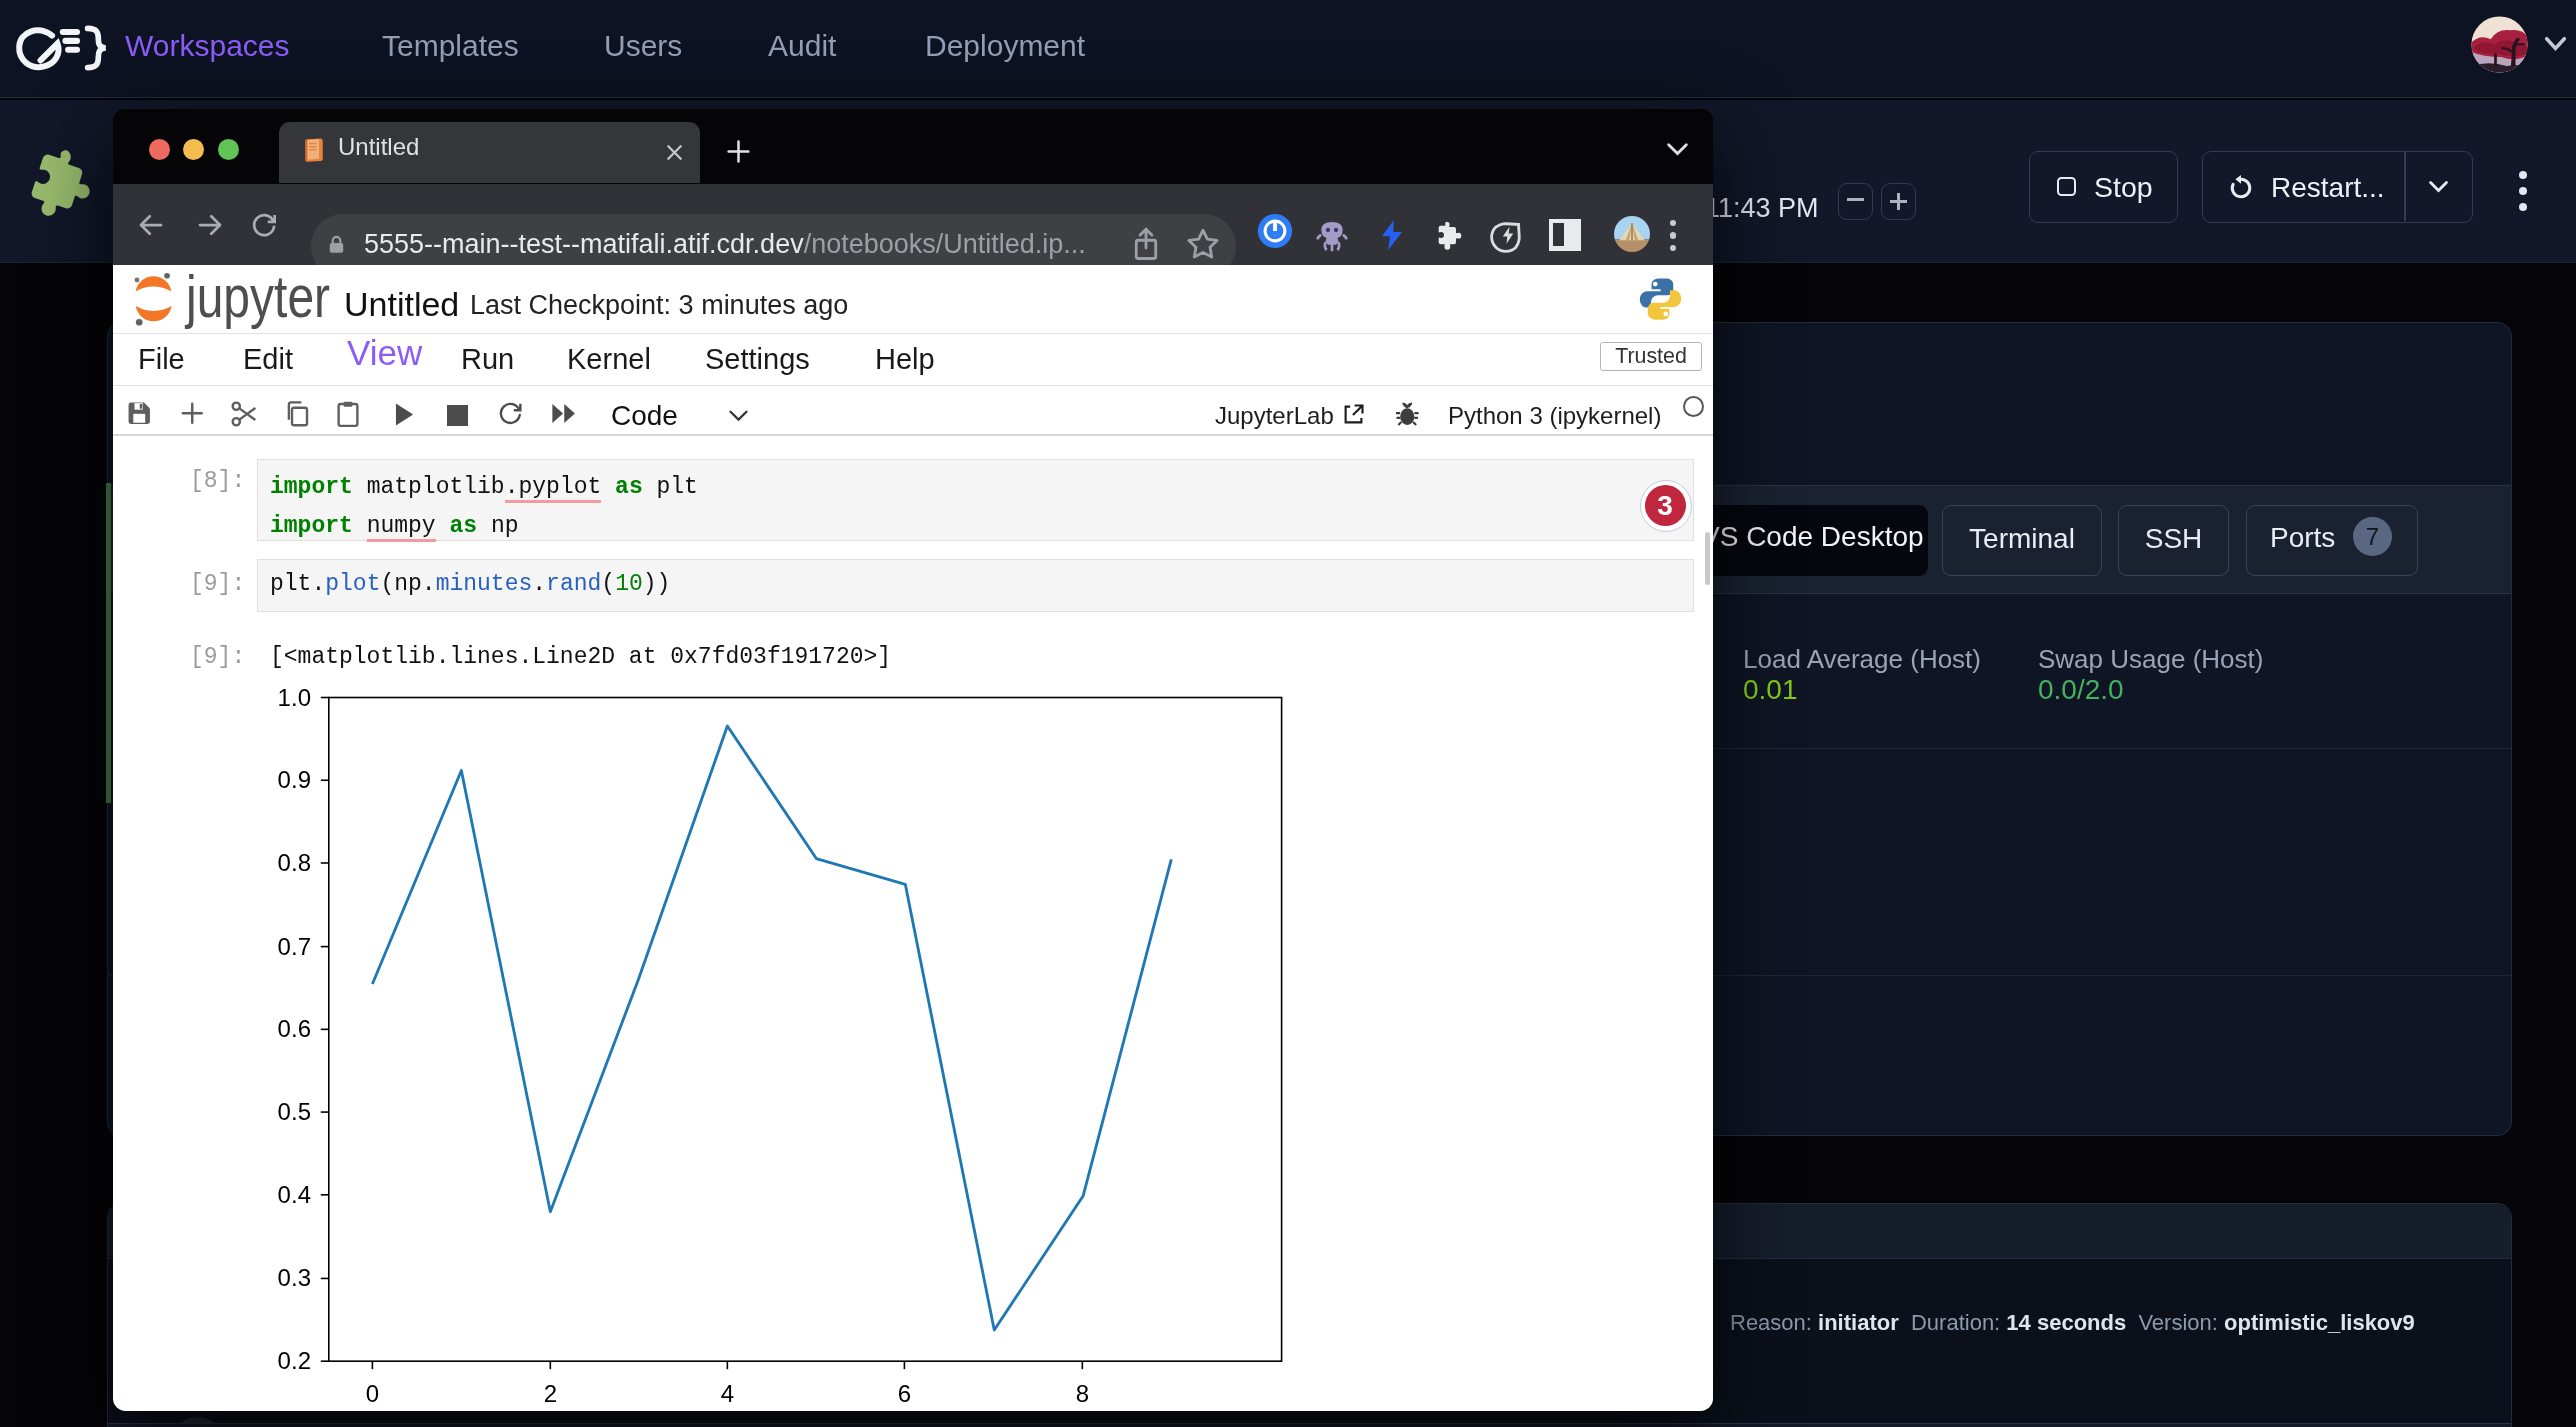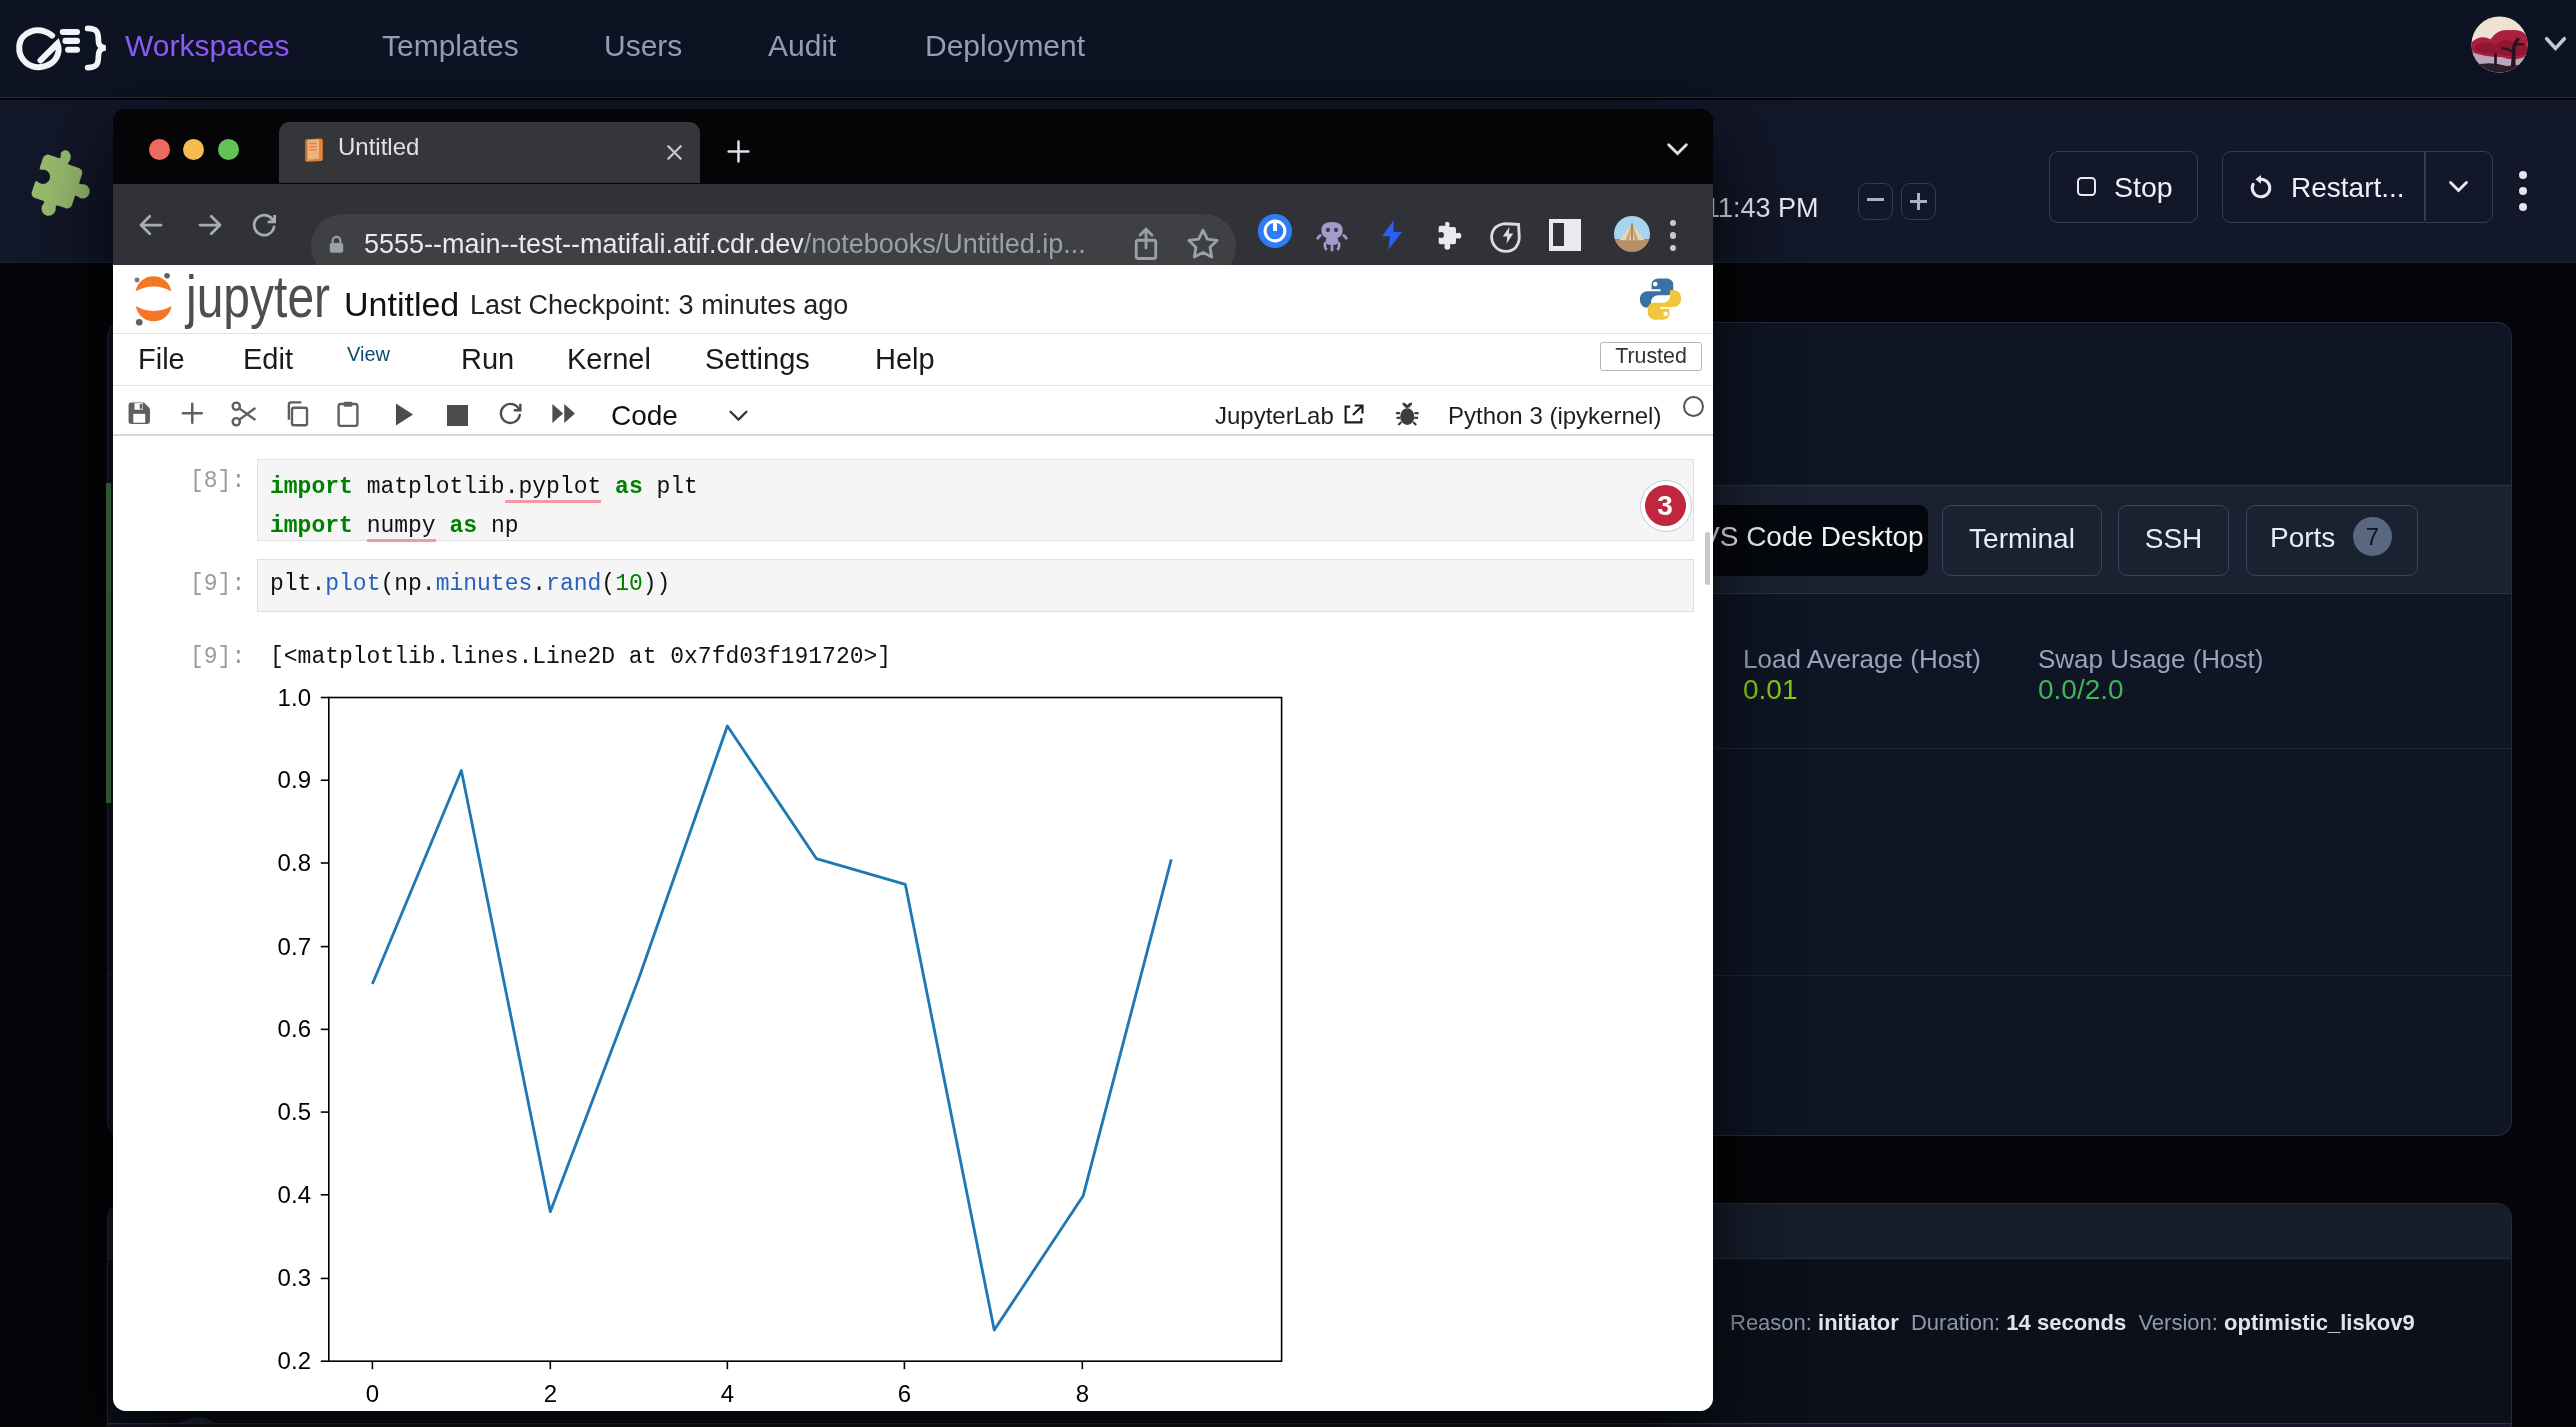--- a/index.html
+++ b/index.html
@@ -6,21 +6,21 @@
   html,body { width:2576px; height:1428px; overflow:hidden; background:#050509;
     font-family:"Liberation Sans", sans-serif; }
   .abs { position:absolute; }
   
   #navbar { position:absolute; left:0; top:0; width:2576px; height:98px;
     background:#0d1322; border-bottom:1.8px solid #242c3e; }
   .navlink { position:absolute; top:29px; font-size:30px; color:#939eb4; font-weight:400; }
   
   #hdr { position:absolute; left:0; top:100px; width:2576px; height:163px;
     background:#121729; border-bottom:0.9px solid #1d2535; }
-  .hbtn { position:absolute; border:1.8px solid #323c54; border-radius:9px; color:#eef1f6;margin-left:20px; }
+  .hbtn { position:absolute; border:1.8px solid #323c54; border-radius:9px; color:#eef1f6; }
   
   #card1 { position:absolute; left:107px; top:322px; width:2405px; height:814px;
     background:#0f1524; border:0.9px solid #232d40; border-radius:14.2px; }
   #card2 { position:absolute; left:107px; top:1203px; width:2405px; height:356px;
     background:#0b101b; border:0.9px solid #232d40; border-radius:14.2px 14.2px 0 0; }
   
   #win { position:absolute; left:113px; top:109px; width:1600px; height:1302px;
     border-radius:12.5px; overflow:hidden; background:#000;
     box-shadow:0 27px 80px rgba(0,0,0,0.75); }
   #tabstrip { position:absolute; left:0; top:0; width:1600px; height:75px; background:#050507; }
@@ -241,21 +241,21 @@
     <svg class="abs" style="left:1525px; top:9.8px;" width="45" height="48" viewBox="0 0 48 48">
       <path d="M23.8 2 c-5.5 0-9.3 1.7-9.3 6.4 v5.2 h9.6 v2 H9.9 C5.2 15.6 2 19.5 2 24.3 c0 4.8 2.7 8.9 7.4 8.9 h4.5 v-5.6 c0-4.4 3.3-7.6 7.7-7.6 h9.5 c3.6 0 6.5-2.9 6.5-6.5 V8.4 C37.6 3.8 33.6 2 29.6 2 Z" fill="#3a72a7"></path>
       <circle cx="18.4" cy="8.1" r="2.5" fill="#fff"></circle>
       <path d="M24.2 46 c5.5 0 9.3-1.7 9.3-6.4 v-5.2 h-9.6 v-2 h14.2 c4.7 0 7.9-3.9 7.9-8.7 0-4.8-2.7-8.9-7.4-8.9 h-4.5 v5.6 c0 4.4-3.3 7.6-7.7 7.6 h-9.5 c-3.6 0-6.5 2.9-6.5 6.5 v5.1 c1 4.6 5 6.4 9 6.4 Z" fill="#f2c63c"></path>
       <circle cx="29.6" cy="39.9" r="2.5" fill="#fff"></circle>
     </svg>
     <div class="abs" style="left:0; top:68px; width:1600px; height:0.9px; background:#e1e1e1;"></div>
 
     <div class="abs" style="left:25px; top:78px; font-size:29px; color:#1a1a1a;">File</div>
     <div class="abs" style="left:130px; top:78px; font-size:29px; color:#1a1a1a;">Edit</div>
-    <div class="abs" style="left:234px; top:78px; font-size:20px; color:#0c4a6e;">View</div>
+    <div class="abs" style="left:234px; top:68px; font-size:35px; color:#8b5cf6;">View</div>
     <div class="abs" style="left:348px; top:78px; font-size:29px; color:#1a1a1a;">Run</div>
     <div class="abs" style="left:454px; top:78px; font-size:29px; color:#1a1a1a;">Kernel</div>
     <div class="abs" style="left:592px; top:78px; font-size:29px; color:#1a1a1a;">Settings</div>
     <div class="abs" style="left:762px; top:78px; font-size:29px; color:#1a1a1a;">Help</div>
     <div class="abs" style="left:1487px; top:77px; width:102px; height:29px; border:1.8px solid #b5b5b5; border-radius:2.7px; font-size:21.4px; color:#333; text-align:center; line-height:26px;">Trusted</div>
     <div class="abs" style="left:0; top:120px; width:1600px; height:0.9px; background:#e1e1e1;"></div>
 
     <svg class="abs" style="left:11.6px; top:134px;" width="28.5" height="28.5" viewBox="0 0 24 24">
       <path d="M3 5 a2 2 0 0 1 2-2 h11 l5 5 v11 a2 2 0 0 1-2 2 H5 a2 2 0 0 1-2-2 Z" fill="#5f5f5f"></path>
       <rect x="7" y="12.5" width="10" height="7.5" fill="#fff"></rect>

